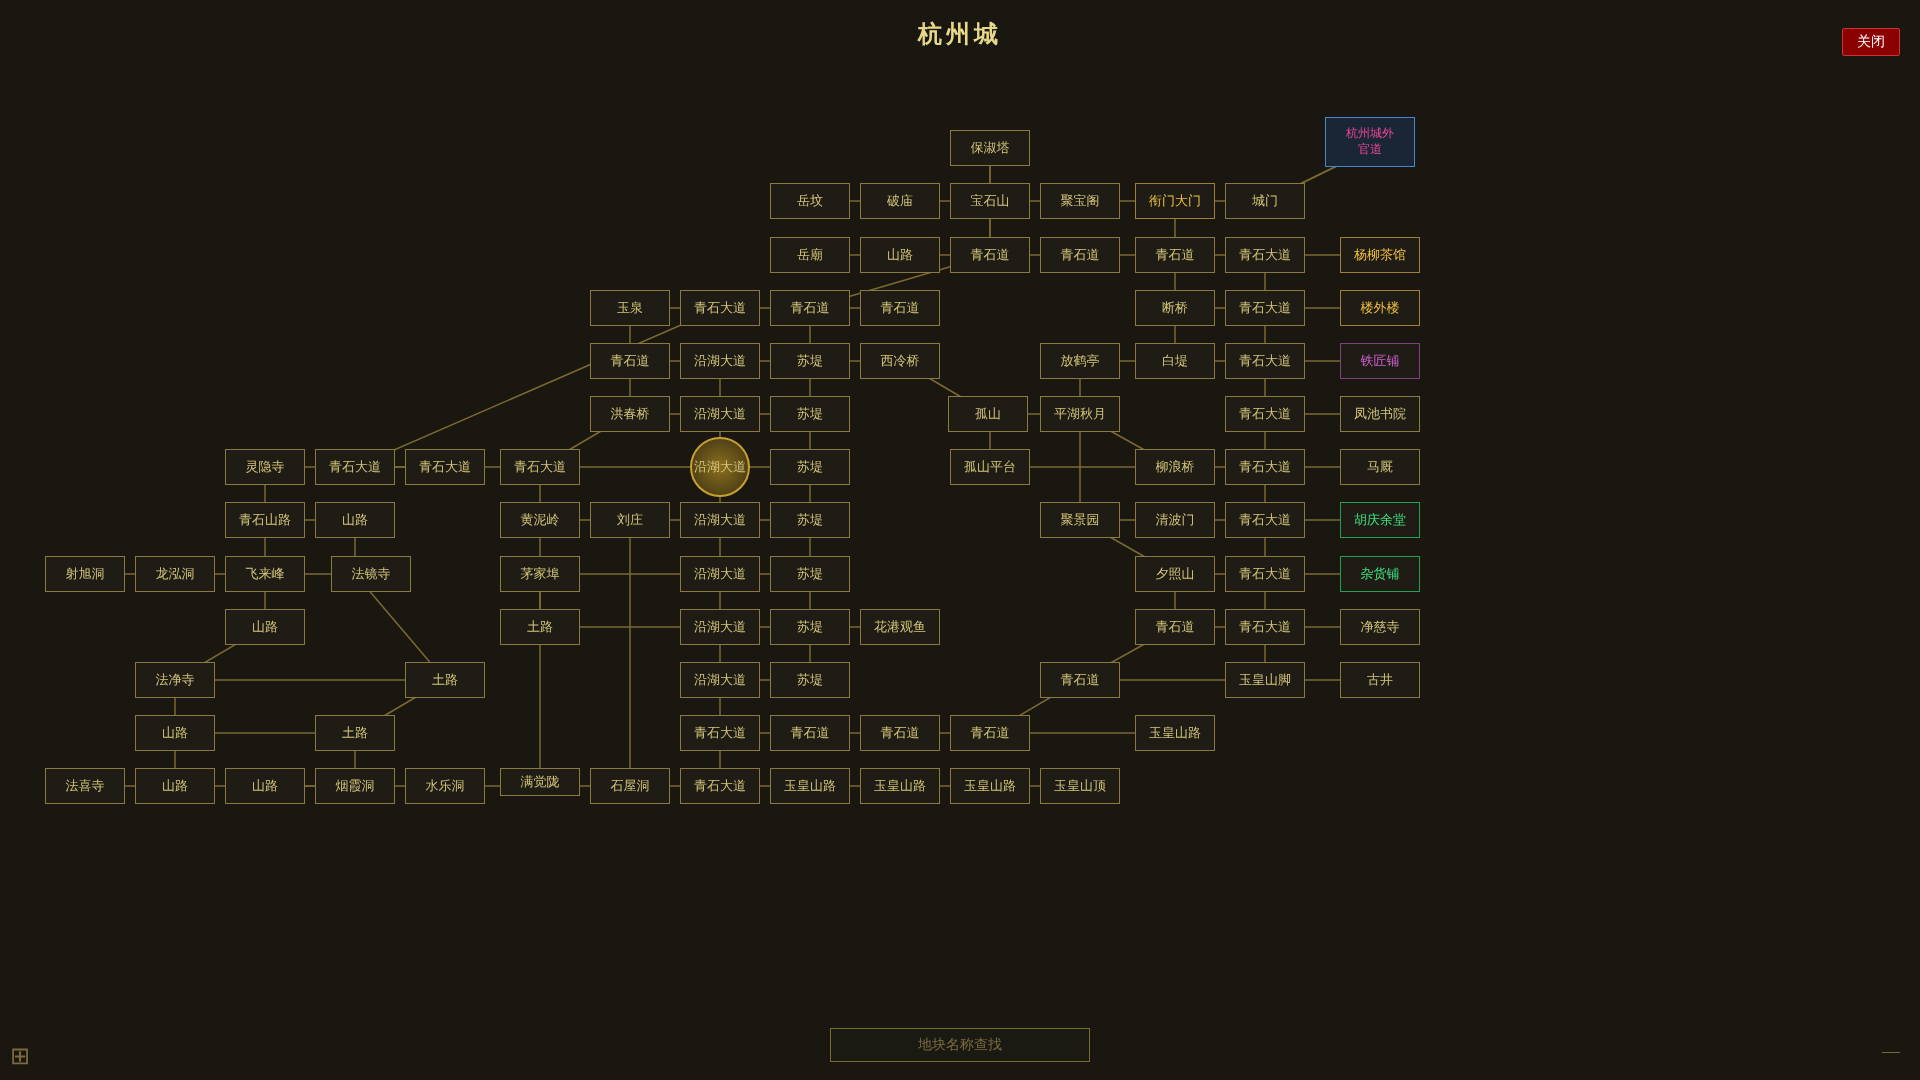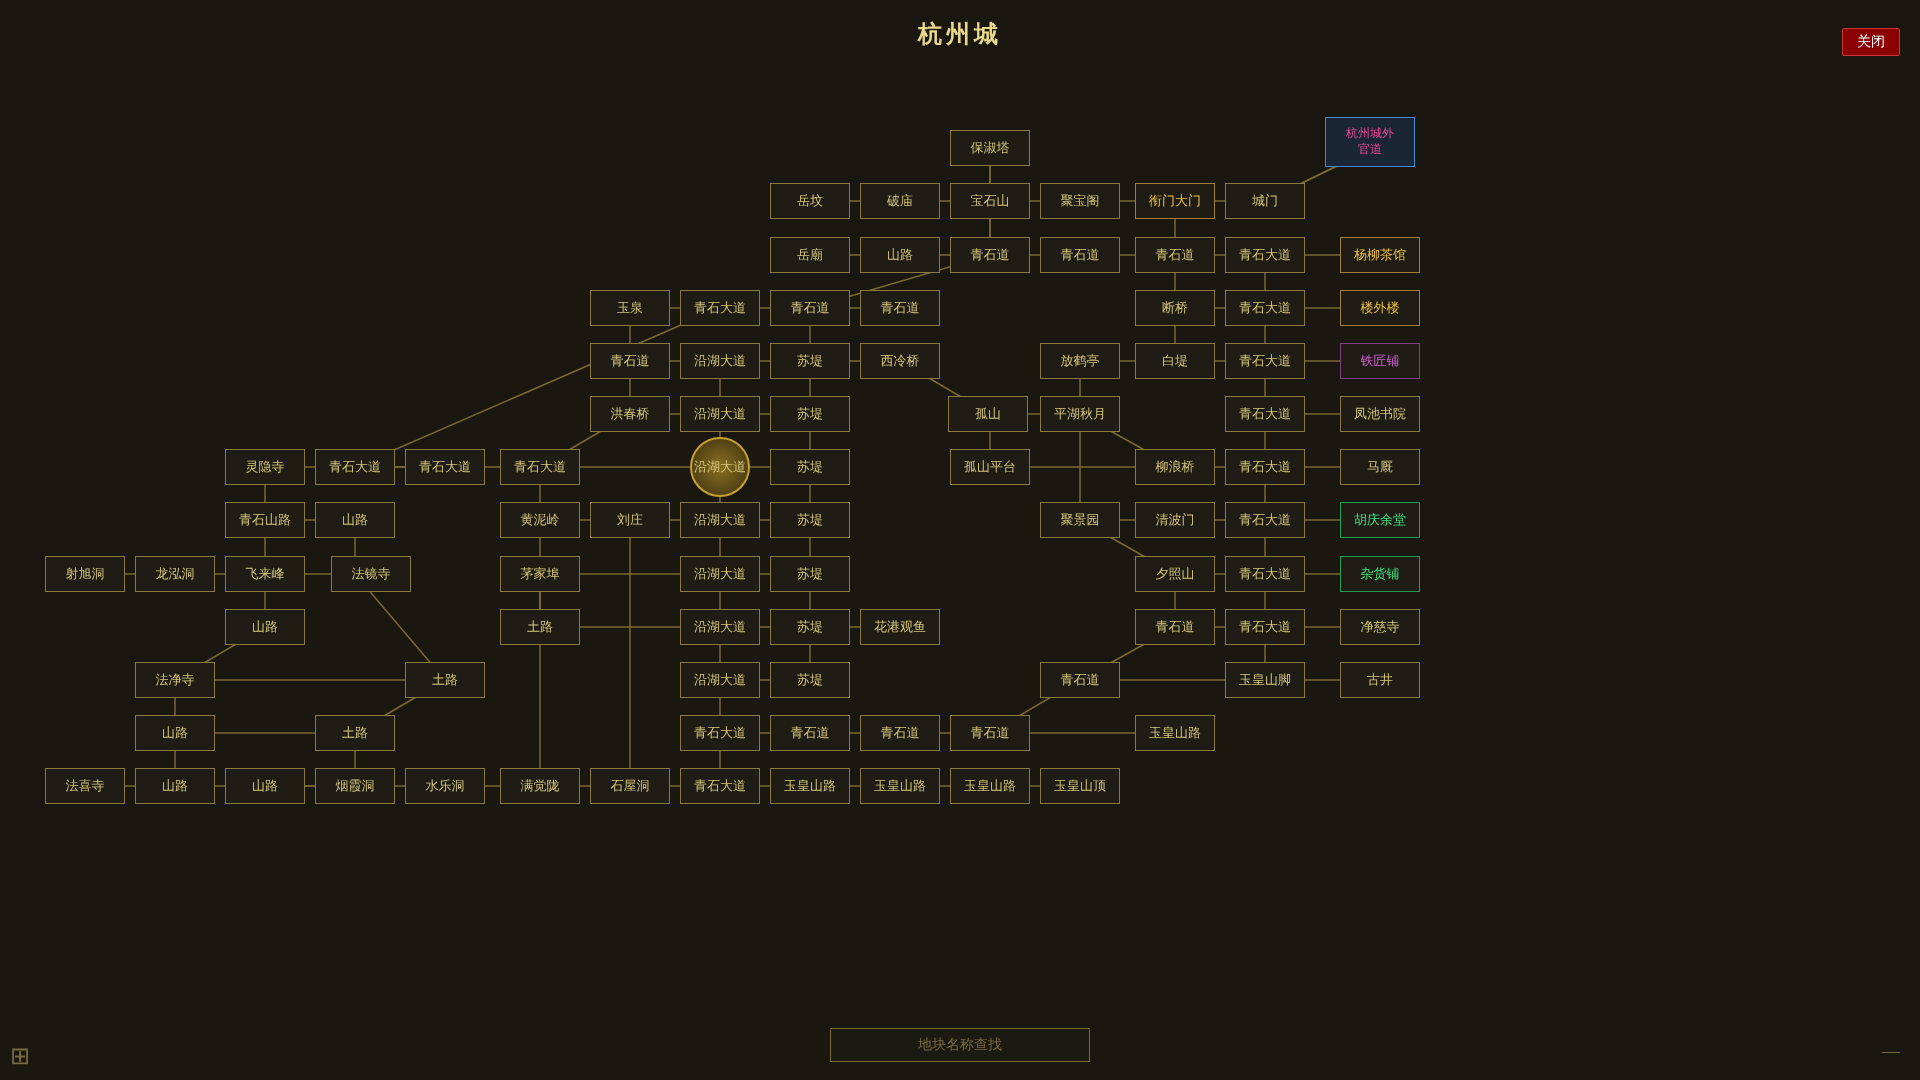--- a/index.html
+++ b/index.html
@@ -364,21 +364,21 @@
     <div class="node" style="left: 680px; top: 655px; width: 80px; height: 36px;">青石大道</div>
     <div class="node" style="left: 770px; top: 655px; width: 80px; height: 36px;">青石道</div>
     <div class="node" style="left: 860px; top: 655px; width: 80px; height: 36px;">青石道</div>
     <div class="node" style="left: 950px; top: 655px; width: 80px; height: 36px;">青石道</div>
     <div class="node" style="left: 1135px; top: 655px; width: 80px; height: 36px;">玉皇山路</div>
     <div class="node" style="left: 45px; top: 708px; width: 80px; height: 36px;">法喜寺</div>
     <div class="node" style="left: 135px; top: 708px; width: 80px; height: 36px;">山路</div>
     <div class="node" style="left: 225px; top: 708px; width: 80px; height: 36px;">山路</div>
     <div class="node" style="left: 315px; top: 708px; width: 80px; height: 36px;">烟霞洞</div>
     <div class="node" style="left: 405px; top: 708px; width: 80px; height: 36px;">水乐洞</div>
-    <div class="node" style="left: 500px; top: 708px; width: 80px; height: 36px; text-align: right;">满觉陇</div>
+    <div class="node" style="left: 500px; top: 708px; width: 80px; height: 28px; text-align: right;">满觉陇</div>
     <div class="node" style="left: 590px; top: 708px; width: 80px; height: 36px;">石屋洞</div>
     <div class="node" style="left: 680px; top: 708px; width: 80px; height: 36px;">青石大道</div>
     <div class="node" style="left: 770px; top: 708px; width: 80px; height: 36px;">玉皇山路</div>
     <div class="node" style="left: 860px; top: 708px; width: 80px; height: 36px;">玉皇山路</div>
     <div class="node" style="left: 950px; top: 708px; width: 80px; height: 36px;">玉皇山路</div>
     <div class="node" style="left: 1040px; top: 708px; width: 80px; height: 36px;">玉皇山顶</div>
     <div class="node blue-border" style="left: 1325px; top: 57px; width: 90px; height: 50px; font-size: 12px; line-height: 1.3;">杭州城外<br>官道</div>
   </div>
 
 <div class="search-bar">

